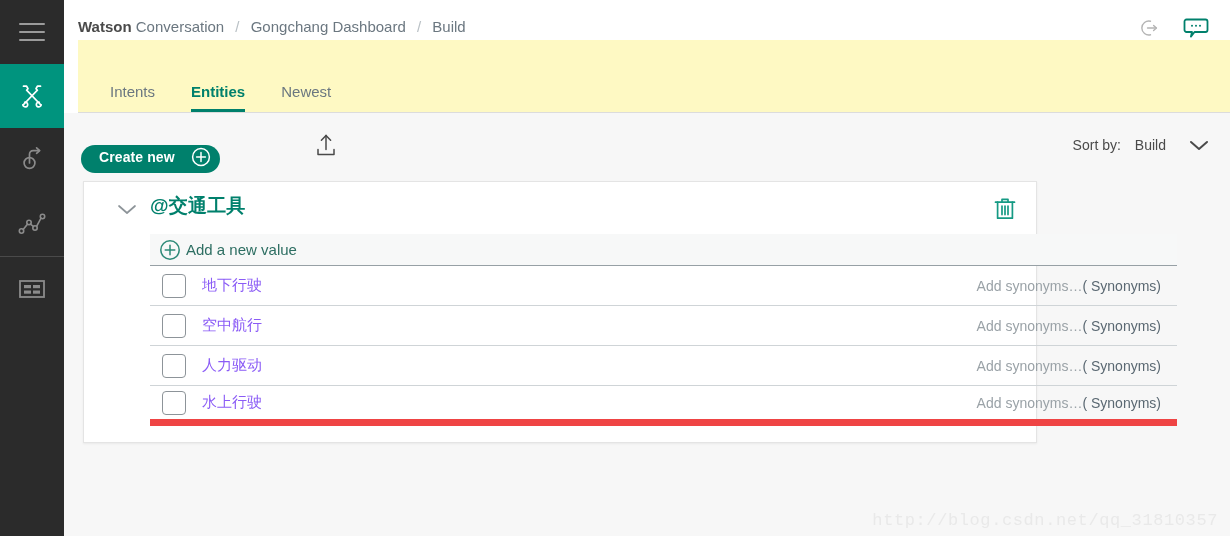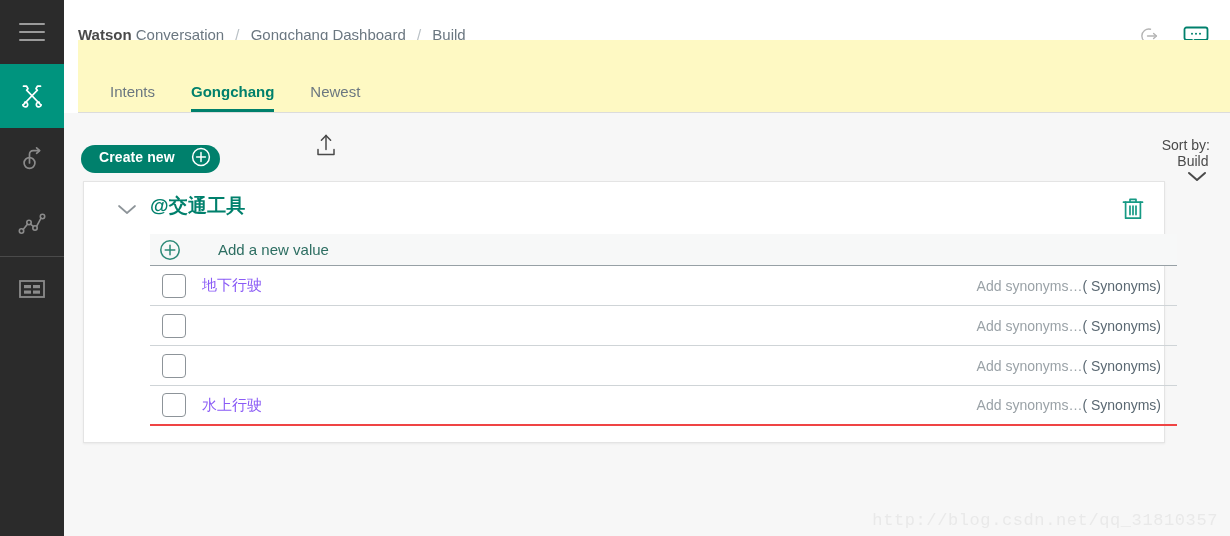--- a/index.html
+++ b/index.html
@@ -36,21 +36,21 @@
     width: 26px; height: 18px;
     display: flex; flex-direction: column; justify-content: space-between;
   }
   .hamburger span {
     display: block; height: 2px; width: 26px; background: #9b9b9b; border-radius: 1px;
   }
   .rail svg { display: block; }
 
   
   .topbar {
-    position: absolute; left: 64px; top: 16px;
+    position: absolute; left: 64px; top: 8px;
     width: 1166px; height: 40px;
     background: #ffffff;
   }
   .breadcrumb {
     position: absolute; left: 14px; top: 10px;
     font-size: 15px; color: #5a6872; white-space: nowrap;
   }
   .breadcrumb .brand-bold { font-weight: bold; color: #4a4a4a; }
   .breadcrumb .brand-reg { color: #6b7780; }
   .breadcrumb .sep { color: #b9c0c5; margin: 0 7px; }
@@ -112,30 +112,29 @@
   .upload-btn {
     position: absolute; left: 250px; top: 20px;
     cursor: pointer;
     display: flex;
   }
   .sortby {
     position: absolute; right: 20px; top: 24px;
     display: flex; align-items: center;
     font-size: 14px; color: #5a6872;
     cursor: pointer;
-    flex-direction: column;
   }
   .sortby .lbl { color: #4a4a4a; }
   .sortby .val { margin-left: 14px; color: #4a4a4a; }
   .sortby .chev { margin-left: 22px; display: flex; }
 
   
   .card {
     position: absolute; left: 19px; top: 68px;
-    width: 1082px;
+    width: 954px;
     background: #ffffff;
     border: 1px solid #e4e4e4;
     box-shadow: 0 1px 2px rgba(0,0,0,0.06);
   }
   .card-head {
     position: relative;
     height: 52px;
   }
   .collapse-chev {
     position: absolute; left: 32px; top: 20px;
@@ -153,35 +152,34 @@
 
   .rows { padding-left: 66px; padding-right: 0; }
   .addvalue-row {
     position: relative;
     height: 32px;
     background: #f7f8f8;
     border-bottom: 1px solid #97a0a5;
     width: 1027px;
     display: flex; align-items: center;
     cursor: pointer;
-    gap: 32px;
   }
   .addvalue-row .plusicon { margin-left: 9px; display: flex; }
   .addvalue-row .txt {
     margin-left: 5px; font-size: 15px; color: #2d6e62;
   }
 
   .value-row {
     position: relative;
     height: 40px;
     width: 1027px;
     border-bottom: 1px solid #cfd4d7;
     display: flex; align-items: center;
   }
-  .value-row:last-child { border-bottom: 2px solid #ef4444; }
+  .value-row:last-child { border-bottom: 7px solid #ef4444; }
   .chk {
     margin-left: 12px;
     width: 24px; height: 24px;
     border: 1px solid #8d9499;
     border-radius: 4px;
     background: #ffffff;
     cursor: pointer;
     flex: 0 0 auto;
   }
   .value-name {
@@ -302,21 +300,21 @@
           <circle cx="14" cy="11.7" r="1" fill="#00806c" stroke="none"></circle>
           <circle cx="18" cy="11.7" r="1" fill="#00806c" stroke="none"></circle>
         </svg>
       </span>
     </div>
   </div>
 
   <div class="tabbar">
     <div class="tabs">
       <div class="tab">Intents</div>
-      <div class="tab active">Gongchang</div>
+      <div class="tab active">Entities</div>
       <div class="tab">Newest</div>
     </div>
   </div>
 
   <div class="content">
 
     <div class="toolbar">
 
       <div class="create-btn">
         <span class="label">Create new</span>
@@ -382,26 +380,28 @@
 
         <div class="value-row">
           <span class="chk"></span>
           <span class="value-name">地下行驶</span>
           <span class="syn-input">Add synonyms…</span>
           <span class="syn-count">( Synonyms)</span>
         </div>
 
         <div class="value-row">
           <span class="chk"></span>
+          <span class="value-name">空中航行</span>
           <span class="syn-input">Add synonyms…</span>
           <span class="syn-count">( Synonyms)</span>
         </div>
 
         <div class="value-row">
           <span class="chk"></span>
+          <span class="value-name">人力驱动</span>
           <span class="syn-input">Add synonyms…</span>
           <span class="syn-count">( Synonyms)</span>
         </div>
 
         <div class="value-row">
           <span class="chk"></span>
           <span class="value-name">水上行驶</span>
           <span class="syn-input">Add synonyms…</span>
           <span class="syn-count">( Synonyms)</span>
         </div>

